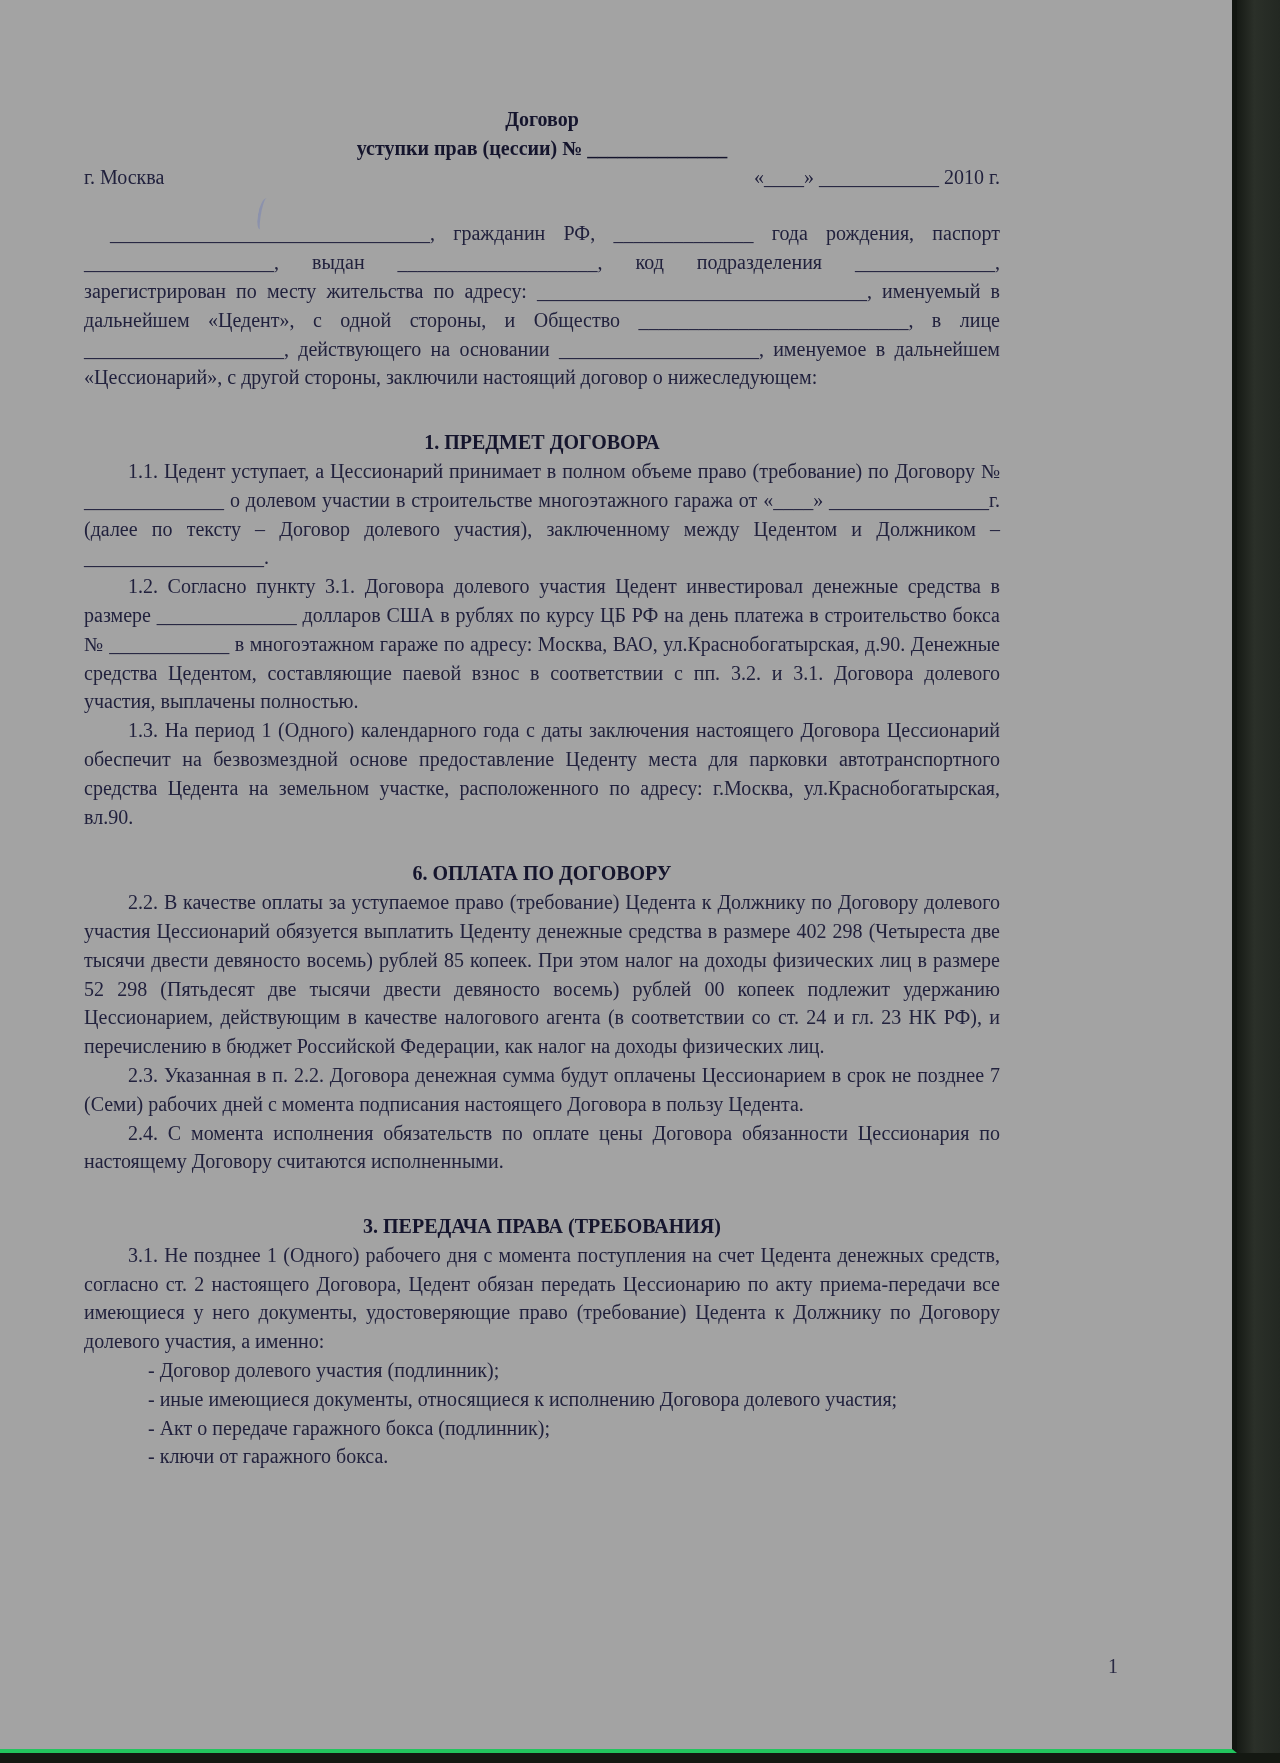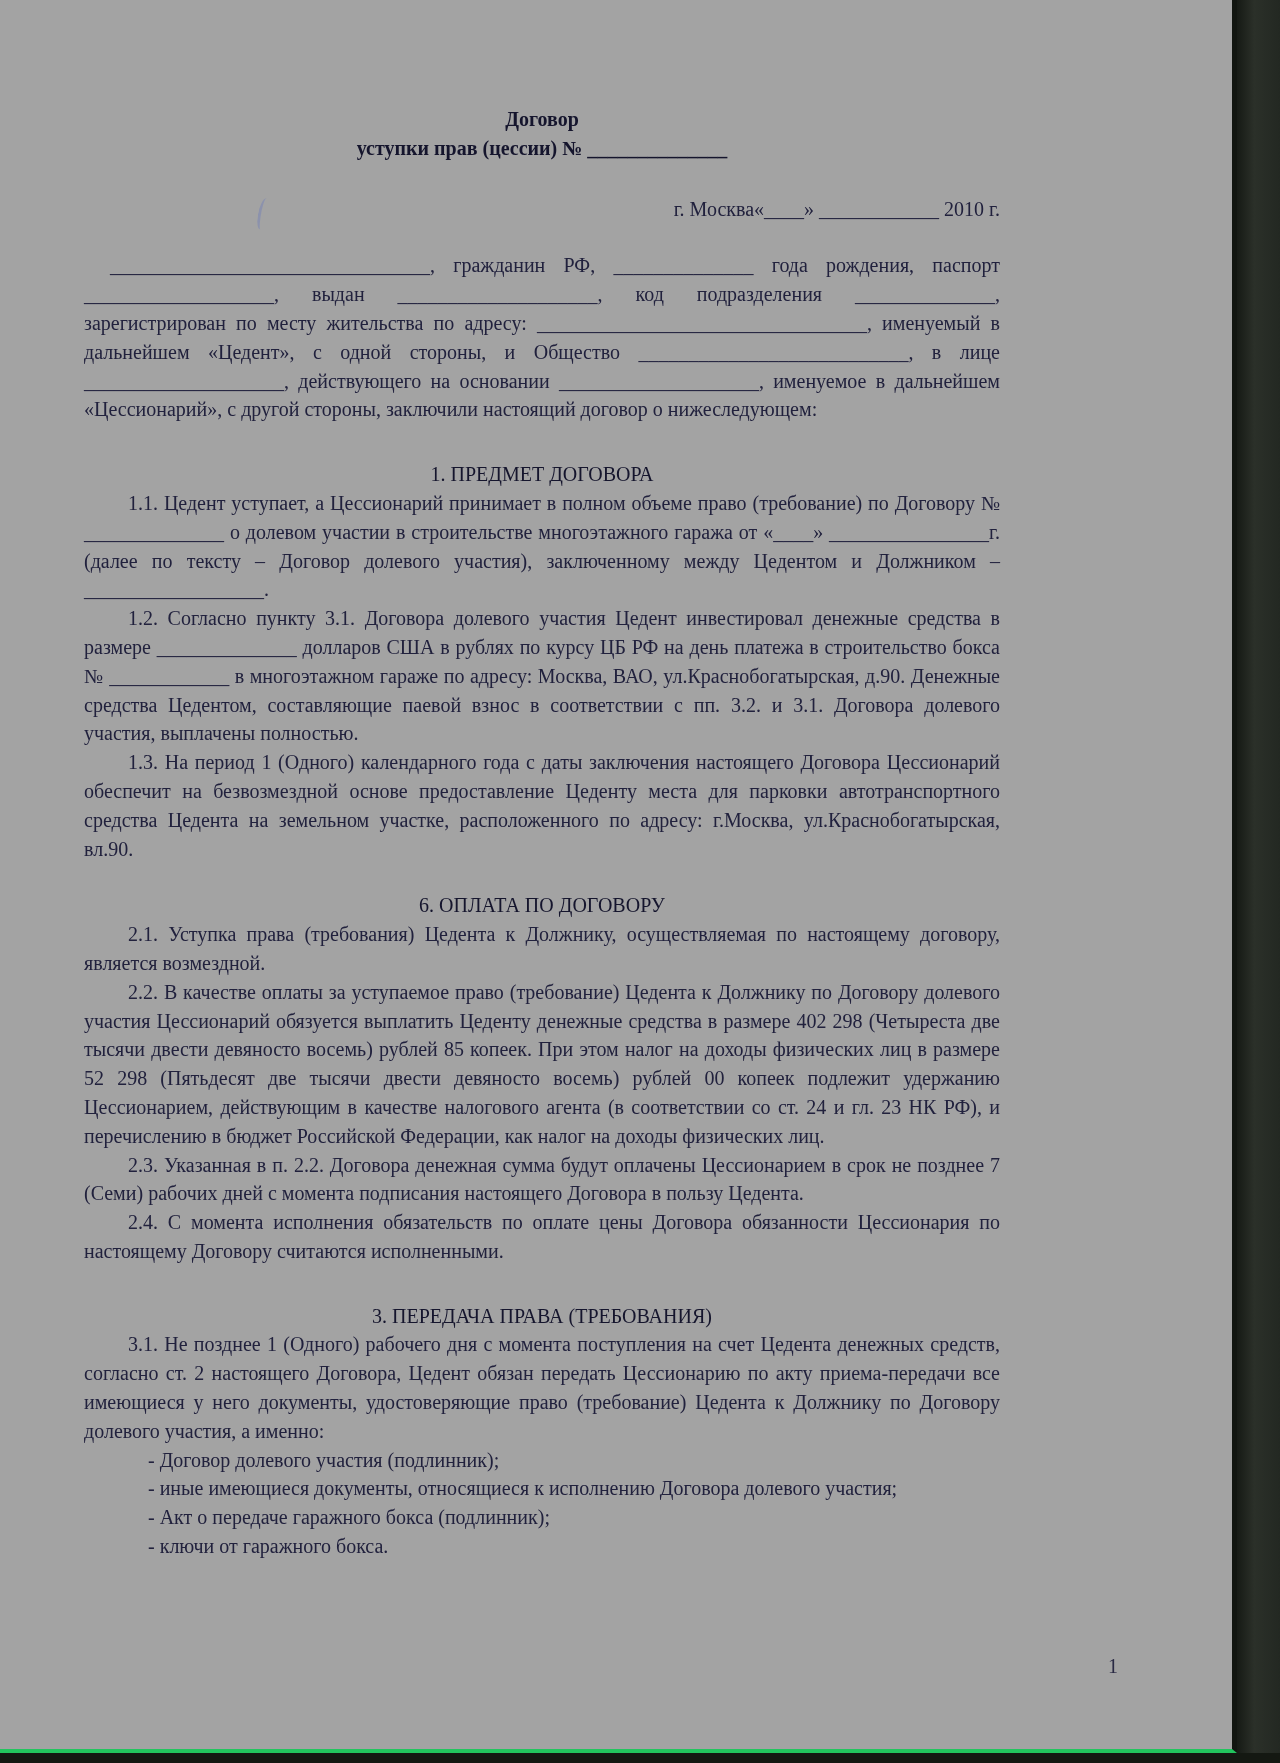--- a/index.html
+++ b/index.html
@@ -24,32 +24,31 @@
     color: #21213d;
     font-size: 20px;
     line-height: 28.8px;
   }
   .content {
     padding: 105px 232px 0 84px; 
   }
   .title-block { text-align: center; font-weight: bold; color: #15152d; }
   .city-row {
     display: flex;
-    justify-content: flex-end;
-    margin-top: 32px;
+    justify-content: space-between;
   }
   .para {
     margin: 0;
     text-align: justify;
     text-indent: 44px;
   }
   .preamble { margin-top: 28px; text-indent: 26px; }
   .section-heading {
     text-align: center;
-    font-weight: normal;
+    font-weight: bold;
     color: #15152d;
     font-size: 20px;
     line-height: 28.8px;
     margin: 36px 0 0 0;
   }
   .h2-tight { margin-top: 28px; }
   .doc-list { margin: 0; }
   .doc-list .list-item {
     padding-left: 64px;
     text-align: left;
@@ -107,21 +106,20 @@
     </div>
 
     <p class="para preamble">________________________________, гражданин РФ, ______________ года рождения, паспорт ___________________, выдан ____________________, код подразделения ______________, зарегистрирован по месту жительства по адресу: _________________________________, именуемый в дальнейшем «Цедент», с одной стороны, и Общество ___________________________, в лице ____________________, действующего на основании ____________________, именуемое в дальнейшем «Цессионарий», с другой стороны, заключили настоящий договор о нижеследующем:</p>
 
     <h2 class="section-heading">1. ПРЕДМЕТ ДОГОВОРА</h2>
     <p class="para">1.1. Цедент уступает, а Цессионарий принимает в полном объеме право (требование) по Договору № ______________ о долевом участии в строительстве многоэтажного гаража от «____» ________________г. (далее по тексту – Договор долевого участия), заключенному между Цедентом и Должником – __________________.</p>
     <p class="para">1.2. Согласно пункту 3.1. Договора долевого участия Цедент инвестировал денежные средства в размере ______________ долларов США в рублях по курсу ЦБ РФ на день платежа в строительство бокса № ____________ в многоэтажном гараже по адресу: Москва, ВАО, ул.Краснобогатырская, д.90. Денежные средства Цедентом, составляющие паевой взнос в соответствии с пп. 3.2. и 3.1. Договора долевого участия, выплачены полностью.</p>
     <p class="para">1.3. На период 1 (Одного) календарного года с даты заключения настоящего Договора Цессионарий обеспечит на безвозмездной основе предоставление Цеденту места для парковки автотранспортного средства Цедента на земельном участке, расположенного по адресу: г.Москва, ул.Краснобогатырская, вл.90.</p>
 
     <h2 class="section-heading h2-tight">6. ОПЛАТА ПО ДОГОВОРУ</h2>
-    <p class="para">2.1. Уступка права (требования) Цедента к Должнику, осуществляемая по настоящему договору, является возмездной.</p>
     <p class="para">2.2. В качестве оплаты за уступаемое право (требование) Цедента к Должнику по Договору долевого участия Цессионарий обязуется выплатить Цеденту денежные средства в размере 402 298 (Четыреста две тысячи двести девяносто восемь) рублей 85 копеек. При этом налог на доходы физических лиц в размере 52 298 (Пятьдесят две тысячи двести девяносто восемь) рублей 00 копеек подлежит удержанию Цессионарием, действующим в качестве налогового агента (в соответствии со ст. 24 и гл. 23 НК РФ), и перечислению в бюджет Российской Федерации, как налог на доходы физических лиц.</p>
     <p class="para">2.3. Указанная в п. 2.2. Договора денежная сумма будут оплачены Цессионарием в срок не позднее 7 (Семи) рабочих дней с момента подписания настоящего Договора в пользу Цедента.</p>
     <p class="para">2.4. С момента исполнения обязательств по оплате цены Договора обязанности Цессионария по настоящему Договору считаются исполненными.</p>
 
     <h2 class="section-heading">3. ПЕРЕДАЧА ПРАВА (ТРЕБОВАНИЯ)</h2>
     <p class="para">3.1. Не позднее 1 (Одного) рабочего дня с момента поступления на счет Цедента денежных средств, согласно ст. 2 настоящего Договора, Цедент обязан передать Цессионарию по акту приема-передачи все имеющиеся у него документы, удостоверяющие право (требование) Цедента к Должнику по Договору долевого участия, а именно:</p>
 
     <div class="doc-list">
       <div class="list-item">- Договор долевого участия (подлинник);</div>
       <div class="list-item">- иные имеющиеся документы, относящиеся к исполнению Договора долевого участия;</div>

